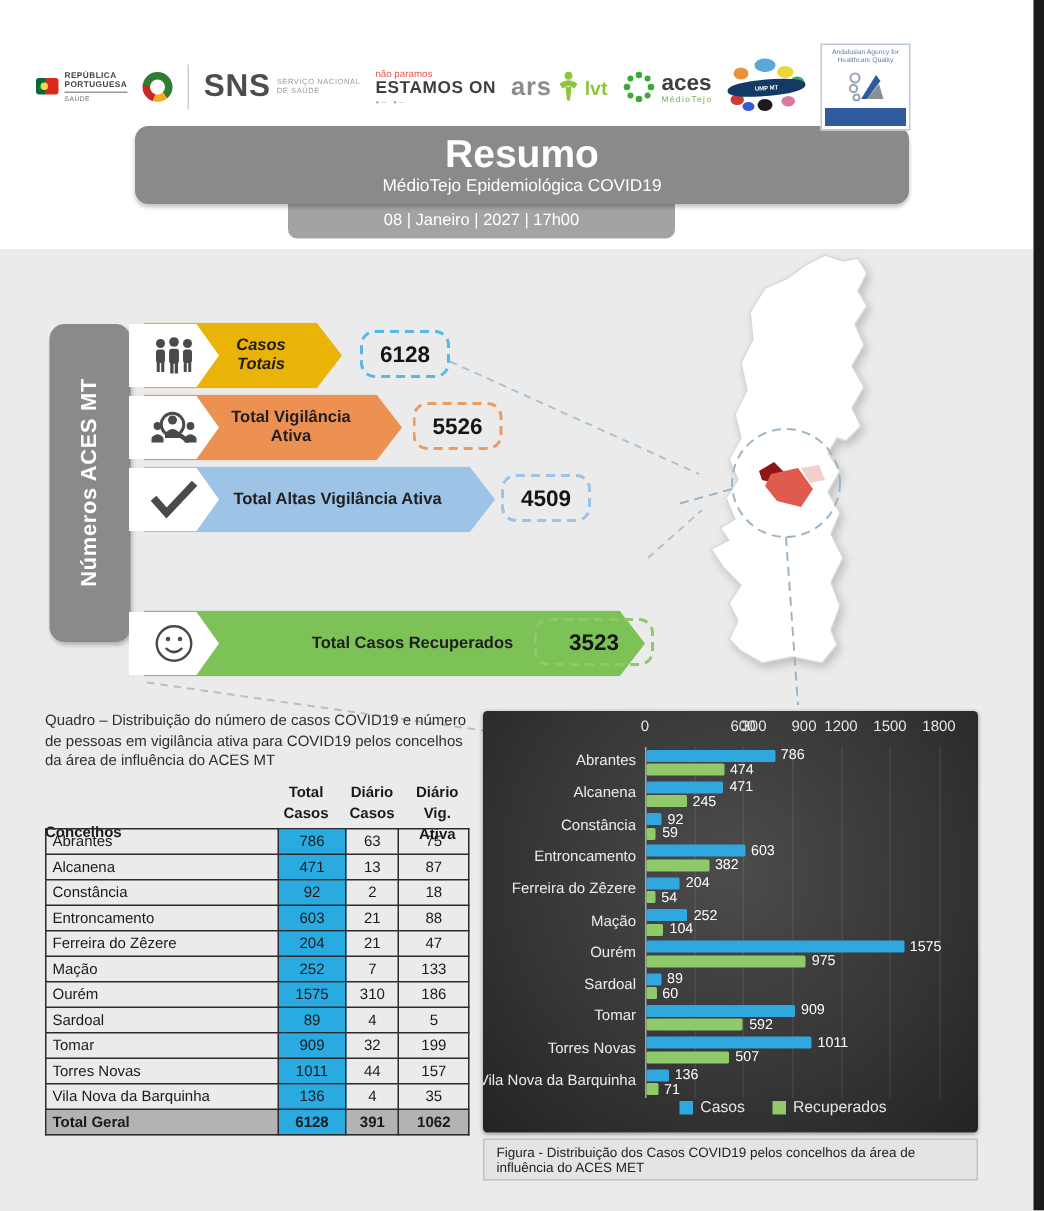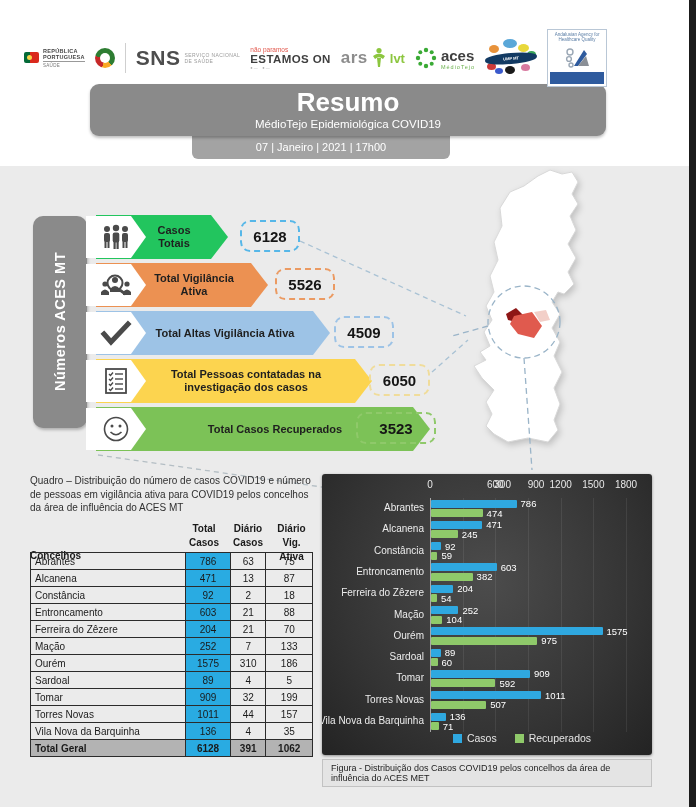--- a/index.html
+++ b/index.html
@@ -194,28 +194,28 @@
       <path d="M14,20 L22,10 L25,20 Z" fill="#8a8f96"></path>
     </svg>
     <div class="strip"></div>
   </div>
 </div>
 
 <div class="header-box">
   <div class="t">Resumo</div>
   <div class="s">MédioTejo Epidemiológica COVID19</div>
 </div>
-<div class="date-bar">07 | Janeiro | 2021 | 17h00</div>
+<div class="date-bar">08 | Janeiro | 2027 | 17h00</div>
 
 <div id="kpis">
   <div class="sidebar">
     <span>Números ACES MT</span>
   </div>
 <div class="kpi-row" style="top: 215px;">
-      <div class="kpi-arrow" style="width: 132px; background: #22c55e;">Casos Totais</div>
+      <div class="kpi-arrow" style="width: 132px; background: #eab308; font-style: italic;">Casos Totais</div>
       <div class="kpi-icon">
         <svg width="34" height="26" viewBox="0 0 34 26">
           <g fill="#4a4a4a">
             <circle cx="8" cy="5" r="3"></circle>
             <rect x="5" y="9" width="6" height="9" rx="2"></rect>
             <rect x="5.5" y="16" width="2" height="8"></rect>
             <rect x="8.5" y="16" width="2" height="8"></rect>
             <circle cx="17" cy="4" r="3.2"></circle>
             <rect x="13.7" y="8.5" width="6.6" height="10" rx="2"></rect>
             <rect x="14.5" y="16" width="2.2" height="9"></rect>
@@ -249,39 +249,20 @@
     </div>
     <div class="kpi-row" style="top: 311px;">
       <div class="kpi-arrow" style="width: 234px; background: rgb(157, 195, 230);">Total Altas Vigilância Ativa</div>
       <div class="kpi-icon">
         <svg width="34" height="26" viewBox="0 0 34 26">
           <path d="M5,14 L12,22 L29,4" fill="none" stroke="#4a4a4a" stroke-width="5" stroke-linecap="square"></path>
         </svg>
       </div>
       <div class="kpi-box" style="left: 334px; width: 60px; border-color: rgb(157, 195, 230);">4509</div>
     </div>
-    <div class="kpi-row" style="top: 359px;">
-      <div class="kpi-arrow" style="width: 276px; background: rgb(252, 212, 79);">Total Pessoas contatadas na investigação dos casos</div>
-      <div class="kpi-icon">
-        <svg width="28" height="30" viewBox="0 0 28 30">
-          <rect x="4" y="3" width="20" height="24" fill="none" stroke="#4a4a4a" stroke-width="1.8"></rect>
-          <g stroke="#4a4a4a" stroke-width="1.4" fill="none">
-            <path d="M7,8 l1.5,1.5 L11,6.5"></path>
-            <path d="M7,13 l1.5,1.5 L11,11.5"></path>
-            <path d="M7,18 l1.5,1.5 L11,16.5"></path>
-            <path d="M7,23 l1.5,1.5 L11,21.5"></path>
-            <line x1="13" y1="8" x2="21" y2="8"></line>
-            <line x1="13" y1="13" x2="21" y2="13"></line>
-            <line x1="13" y1="18" x2="21" y2="18"></line>
-            <line x1="13" y1="23" x2="21" y2="23"></line>
-          </g>
-        </svg>
-      </div>
-      <div class="kpi-box" style="left: 369px; width: 61px; border-color: rgb(240, 220, 154);">6050</div>
-    </div>
     <div class="kpi-row" style="top: 407px;">
       <div class="kpi-arrow" style="width: 334px; background: rgb(124, 194, 87);">Total Casos Recuperados</div>
       <div class="kpi-icon">
         <svg width="30" height="30" viewBox="0 0 30 30">
           <circle cx="15" cy="15" r="11.5" fill="none" stroke="#4a4a4a" stroke-width="1.6"></circle>
           <circle cx="11" cy="12" r="1.5" fill="#4a4a4a"></circle>
           <circle cx="19" cy="12" r="1.5" fill="#4a4a4a"></circle>
           <path d="M9.5,18 Q15,23.5 20.5,18" fill="none" stroke="#4a4a4a" stroke-width="1.6"></path>
         </svg>
       </div>
@@ -333,21 +314,21 @@
       <tr>
         <td class="name">Entroncamento</td>
         <td class="cyan">603</td>
         <td>21</td>
         <td>88</td>
       </tr>
       <tr>
         <td class="name">Ferreira do Zêzere</td>
         <td class="cyan">204</td>
         <td>21</td>
-        <td>70</td>
+        <td>47</td>
       </tr>
       <tr>
         <td class="name">Mação</td>
         <td class="cyan">252</td>
         <td>7</td>
         <td>133</td>
       </tr>
       <tr>
         <td class="name">Ourém</td>
         <td class="cyan">1575</td>

